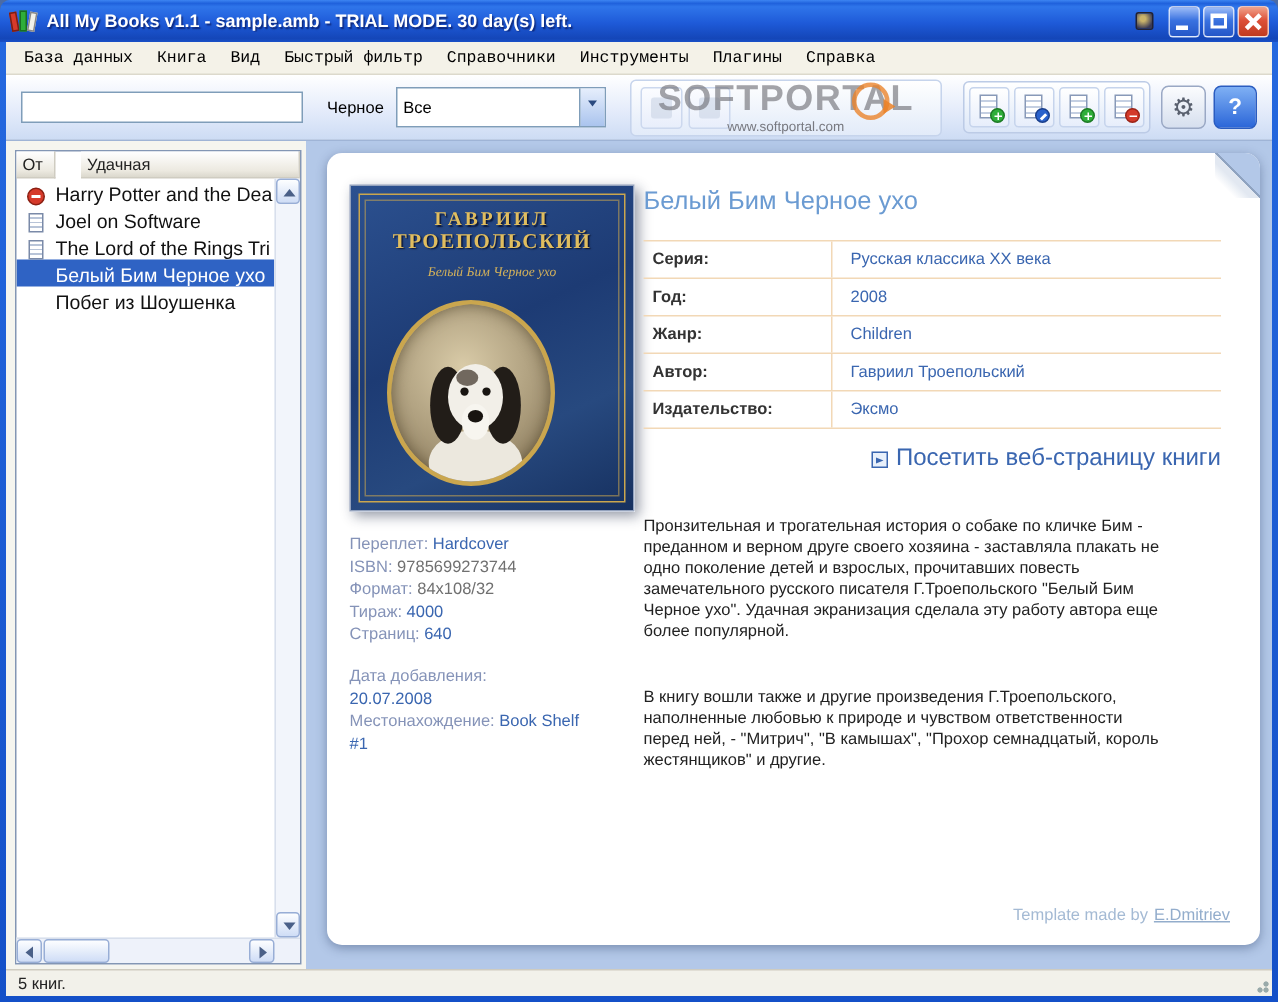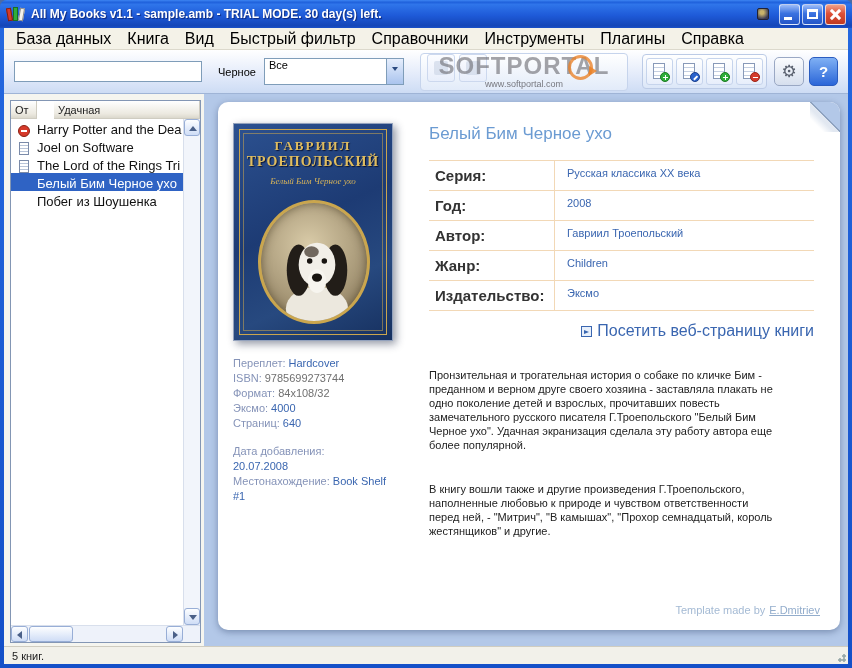--- a/index.html
+++ b/index.html
@@ -29,37 +29,37 @@
   .win-btn.close i{ position:absolute; left:3px; top:8px; width:13px; height:3px; background:#fff; }
   .win-btn.close .x1{ transform:rotate(45deg); }
   .win-btn.close .x2{ transform:rotate(-45deg); }
 
   .window-body{ position:absolute; top:28px; left:4px; right:4px; bottom:4px; background:#eef0f4;
                 display:flex; flex-direction:column; }
 
   
   .menubar{ height:22px; flex:none; background:#f4f2e8; border-bottom:1px solid #dcd9cc;
             display:flex; align-items:center; padding-left:4px; }
-  .menu-item{ font-size:16px; color:#000; padding:3px 8px; cursor:default; }
+  .menu-item{ font-size:11px; color:#000; padding:3px 8px; cursor:default;font-family:Liberation Mono, monospace; }
 
   
   .toolbar{ height:44px; flex:none; background:linear-gradient(180deg,#ffffff,#e2eafa 60%,#cddcf4);
             border-bottom:1px solid #9fb4d6; display:flex; align-items:center; padding:0 6px; position:relative; }
   .search{ width:188px; height:21px; border:1px solid #7f9db9; font:11px "Liberation Sans",sans-serif;
            padding:2px 4px; margin-left:4px; background:#fff; }
   .filter-label{ font-size:11px; margin-left:16px; color:#000; }
   .combo{ width:140px; height:27px; border:1px solid #7f9db9; background:#fff; margin-left:8px;
-          display:flex; align-items:flex-start; }
+          display:flex; align-items:center; }
   .combo-text{ flex:1; font-size:11px; padding-left:4px; color:#000; }
   .combo-btn{ width:17px; height:100%; border-left:1px solid #7f9db9; position:relative;
               background:linear-gradient(#e6eefc,#aac4ee); }
   .tri-down{ position:absolute; left:5px; top:8px; width:0; height:0;
              border-left:3px solid transparent; border-right:3px solid transparent; border-top:4px solid #2a4a80; }
 
-  .tb-center{ margin-left:16px; width:208px; height:38px; position:relative; display:flex; align-items:flex-start;
+  .tb-center{ margin-left:16px; width:208px; height:38px; position:relative; display:flex; align-items:center;
               gap:4px; padding-left:6px; border:1px solid #c6d4ec; border-radius:4px;
               background:linear-gradient(#ffffff,#e2ebf9); }
   .ghost-btn{ width:28px; height:28px; border:1px solid #ccd8ee; border-radius:3px;
               background:linear-gradient(#fbfcff,#e8eefb); position:relative; }
   .ghost-btn::after{ content:""; position:absolute; inset:6px; background:#c9d3e4; border-radius:2px; opacity:.6; }
   .watermark{ position:absolute; inset:0; display:flex; flex-direction:column; align-items:center;
               justify-content:center; pointer-events:none; }
   .wm-text{ font-size:24px; font-weight:bold; letter-spacing:1px; color:rgba(108,108,114,.62); line-height:22px; }
   .wm-ring{ position:absolute; right:34px; top:1px; width:25px; height:25px; border:3px solid rgba(235,130,40,.78);
             border-radius:50%; }
@@ -130,21 +130,21 @@
   
   .detail-area{ flex:1; min-width:0; padding:8px 8px 16px 14px; }
   .card{ position:relative; width:100%; height:100%; background:#fff; border-radius:10px;
          box-shadow:0 2px 7px rgba(30,50,90,.4); }
   .fold{ position:absolute; top:0; right:0; width:30px; height:30px; border-top-right-radius:10px;
          background:linear-gradient(225deg,#b3c8e8 0 47%,#8fa3c0 47% 51%,#e2e8f1 51% 60%,#ffffff 78%); }
   .card-cols{ display:flex; height:100%; padding:21px 26px 16px 15px; }
   .col-left{ width:162px; flex:none; margin-right:34px; }
   .col-right{ flex:1; min-width:0; position:relative; }
 
-  .cover{ width:160px; height:218px; position:relative; border:1px solid #93a2bd;
+  .cover{ width:190px; height:218px; position:relative; border:1px solid #93a2bd;
           background:linear-gradient(155deg,#2c5190 0%,#1d3b74 45%,#27497f 72%,#16305f 100%);
           box-shadow:3px 3px 8px rgba(20,30,60,.45); overflow:hidden; }
   .cover-frame{ position:absolute; inset:5px; border:1px solid #caa64e; }
   .cover-frame2{ position:absolute; inset:9px; border:1px solid rgba(202,166,78,.55); }
   .cov-author1{ position:absolute; top:14px; left:0; right:0; text-align:center; color:#e0bd5f;
                 font-family:"Liberation Serif",serif; font-weight:bold; font-size:13px; letter-spacing:2px;
                 text-shadow:1px 1px 1px rgba(0,0,20,.7); }
   .cov-author2{ position:absolute; top:30px; left:0; right:0; text-align:center; color:#e0bd5f;
                 font-family:"Liberation Serif",serif; font-weight:bold; font-size:14px; letter-spacing:1px;
                 text-shadow:1px 1px 1px rgba(0,0,20,.7); }
@@ -157,21 +157,21 @@
 
   .info-lines{ margin-top:15px; font-size:11px; line-height:15px; color:#555; }
   .lab{ font-weight:normal; color:#8593b8; margin-right:3px; }
   .val-link{ color:#3a66b0; }
   .val-gray{ color:#707070; }
   .info-gap{ height:13px; }
 
   .detail-title{ font-size:17px; color:#6b9bd2; margin:1px 0 16px; font-weight:normal; }
   .fields-table{ border-top:1px solid #f2d8b6; }
   .frow{ display:flex; border-bottom:1px solid #f2d8b6; }
-  .flabel{ width:126px; flex:none; font-weight:bold; font-size:15px; color:#333; padding:6px 0 6px 6px;
+  .flabel{ width:126px; flex:none; font-weight:bold; font-size:11px; color:#333; padding:6px 0 6px 6px;
            border-right:1px solid #f2d8b6; }
   .fvalue{ flex:1; font-size:11px; color:#3a66b0; padding:6px 0 6px 12px; cursor:default; }
 
   .weblink-row{ margin-top:11px; text-align:right; font-size:16px; }
   .weblink{ color:#3a66b0; display:inline-flex; align-items:center; gap:5px; cursor:default; }
   .wicon{ width:11px; height:11px; border:1px solid #3a66b0; background:#e8f0fb; position:relative; }
   .wicon::after{ content:""; position:absolute; left:2px; top:3px; width:0; height:0;
                  border-top:2.5px solid transparent; border-bottom:2.5px solid transparent; border-left:5px solid #3a66b0; }
 
   .desc{ margin-top:27px; font-size:11px; line-height:14px; color:#222; width:348px; }
@@ -360,21 +360,21 @@
                     <ellipse cx="50" cy="66" rx="5.5" ry="4.5" fill="#181410"></ellipse>
                     <ellipse cx="44" cy="38" rx="8" ry="6" fill="#3a2f24" opacity="0.7"></ellipse>
                   </svg>
                 </div>
               </div>
 
               <div class="info-lines">
                 <div><span class="lab">Переплет:</span><span class="val-link">Hardcover</span></div>
                 <div><span class="lab">ISBN:</span><span class="val-gray">9785699273744</span></div>
                 <div><span class="lab">Формат:</span><span class="val-gray">84x108/32</span></div>
-                <div><span class="lab">Эксмо:</span><span class="val-link">4000</span></div>
+                <div><span class="lab">Тираж:</span><span class="val-link">4000</span></div>
                 <div><span class="lab">Страниц:</span><span class="val-link">640</span></div>
                 <div class="info-gap"></div>
                 <div><span class="lab">Дата добавления:</span></div>
                 <div><span class="val-link">20.07.2008</span></div>
                 <div><span class="lab">Местонахождение:</span><span class="val-link">Book Shelf #1</span></div>
               </div>
             </div>
 
             <div class="col-right">
               <div class="detail-title">Белый Бим Черное ухо</div>
@@ -382,26 +382,26 @@
               <div class="fields-table">
                 <div class="frow">
                   <div class="flabel">Серия:</div>
                   <div class="fvalue">Русская классика XX века</div>
                 </div>
                 <div class="frow">
                   <div class="flabel">Год:</div>
                   <div class="fvalue">2008</div>
                 </div>
                 <div class="frow">
+                  <div class="flabel">Жанр:</div>
+                  <div class="fvalue">Children</div>
+                </div>
+                <div class="frow">
                   <div class="flabel">Автор:</div>
                   <div class="fvalue">Гавриил Троепольский</div>
-                </div>
-                <div class="frow">
-                  <div class="flabel">Жанр:</div>
-                  <div class="fvalue">Children</div>
                 </div>
                 <div class="frow">
                   <div class="flabel">Издательство:</div>
                   <div class="fvalue">Эксмо</div>
                 </div>
               </div>
 
               <div class="weblink-row">
                 <span class="weblink">
                   <span class="wicon"></span>

